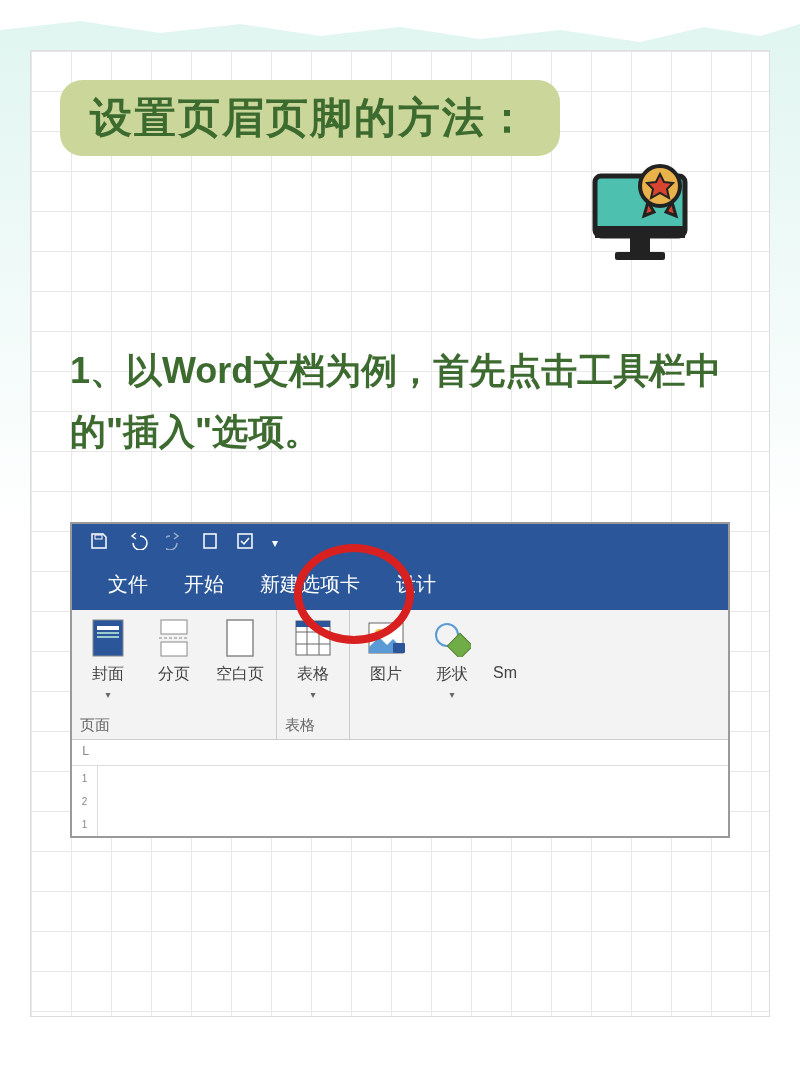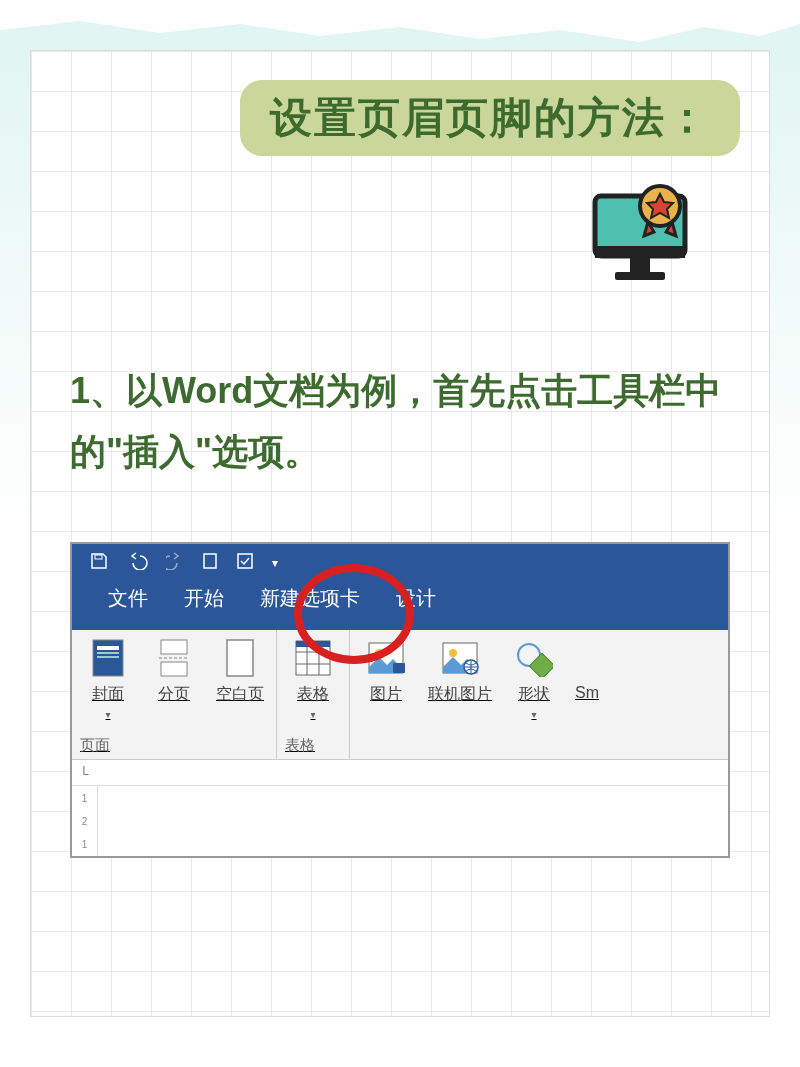--- a/index.html
+++ b/index.html
@@ -25,21 +25,21 @@
     position: absolute; top: 0; left: 0; right: 0; height: 60px;
     background: #ffffff;
     clip-path: polygon(0 0, 100% 0, 100% 40%, 95% 60%, 88% 45%, 80% 70%, 70% 50%, 60% 65%, 50% 45%, 40% 60%, 30% 40%, 20% 55%, 10% 35%, 0 50%);
   }
   .torn-bottom {
     position: absolute; bottom: 0; left: 0; right: 0; height: 60px;
     background: #ffffff;
     clip-path: polygon(0 50%, 10% 65%, 20% 45%, 30% 60%, 40% 40%, 50% 55%, 60% 35%, 70% 50%, 80% 30%, 88% 55%, 95% 40%, 100% 60%, 100% 100%, 0 100%);
   }
   .content { position: relative; z-index: 2; padding: 80px 60px 0 60px; }
-  .title-wrap { text-align: right; margin-bottom: 20px; }
+  .title-wrap { text-align: left; }
   .title-highlight {
     display: inline-block;
     background: #cbd79a;
     border-radius: 22px;
     padding: 10px 30px;
   }
   .title-text { font-size: 42px; font-weight: bold; color: #3d6b2f; letter-spacing: 2px; }
   .icon-row { text-align: right; padding-right: 40px; margin-bottom: 60px; }
   .monitor-icon { display: inline-block; }
   .step-text { font-size: 36px; font-weight: bold; color: #3d6b2f; line-height: 1.7; margin-bottom: 60px; padding: 0 10px; }
@@ -57,31 +57,30 @@
     padding-left: 18px; gap: 18px;
     color: #fff; font-size: 18px;
   }
   .tabs {
     background: #2b579a;
     height: 48px;
     display: flex; align-items: flex-end;
     padding-left: 18px;
     color: #fff; font-size: 20px;
   }
-  .tab { padding: 10px 18px 18px; position: relative; }
+  .tab { padding: 10px 18px 12px; position: relative; }
   .tab.active {
     background: #f3f3f3; color: #2b579a;
     border-top-left-radius: 2px; border-top-right-radius: 2px;
   }
   .ribbon {
     background: #f3f3f3;
     display: flex;
     height: 130px;
     border-bottom: 1px solid #ccc;
-    text-decoration: underline;
   }
   .group {
     border-right: 1px solid #ccc;
     display: flex; flex-direction: column;
     padding: 8px 8px 4px;
   }
   .group-items { display: flex; gap: 10px; flex: 1; }
   .ritem { display: flex; flex-direction: column; align-items: center; justify-content: flex-start; gap: 6px; font-size: 16px; color: #444; width: 56px; }
   .ritem .ico { width: 40px; height: 40px; display: flex; align-items: center; justify-content: center; }
   .group-label { text-align: left; font-size: 15px; color: #666; padding-top: 4px; }
@@ -228,32 +227,20 @@
             <span class="ico">
                 <svg width="38" height="34">
                   <rect x="2" y="2" width="34" height="30" fill="#fff" stroke="#666"></rect>
                   <circle cx="12" cy="12" r="4" fill="#f0c040"></circle>
                   <path d="M2 26 l10-10 8 8 6-6 10 10v4H2z" fill="#5b9bd5"></path>
                   <rect x="26" y="22" width="12" height="10" fill="#2b579a" rx="1"></rect>
                 </svg>
               </span>
             <span>图片</span>
           </div>
-          <div class="ritem" style="width:72px">
-            <span class="ico">
-                <svg width="38" height="34">
-                  <rect x="2" y="2" width="34" height="30" fill="#fff" stroke="#666"></rect>
-                  <circle cx="12" cy="12" r="4" fill="#f0c040"></circle>
-                  <path d="M2 26 l10-10 8 8 6-6 10 10v4H2z" fill="#5b9bd5"></path>
-                  <circle cx="30" cy="26" r="7" fill="#fff" stroke="#2b579a" stroke-width="1.5"></circle>
-                  <path d="M24 26h12M30 20v12M25 22a8 8 0 0 0 10 0M25 30a8 8 0 0 1 10 0" stroke="#2b579a" fill="none"></path>
-                </svg>
-              </span>
-            <span>联机图片</span>
-          </div>
           <div class="ritem">
             <span class="ico">
                 <svg width="38" height="38">
                   <circle cx="14" cy="16" r="11" fill="none" stroke="#5b9bd5" stroke-width="2"></circle>
                   <rect x="18" y="18" width="18" height="18" fill="#70ad47" stroke="#548235" transform="rotate(45 27 27)"></rect>
                 </svg>
               </span>
             <span>形状</span>
             <span class="drop"></span>
           </div>

